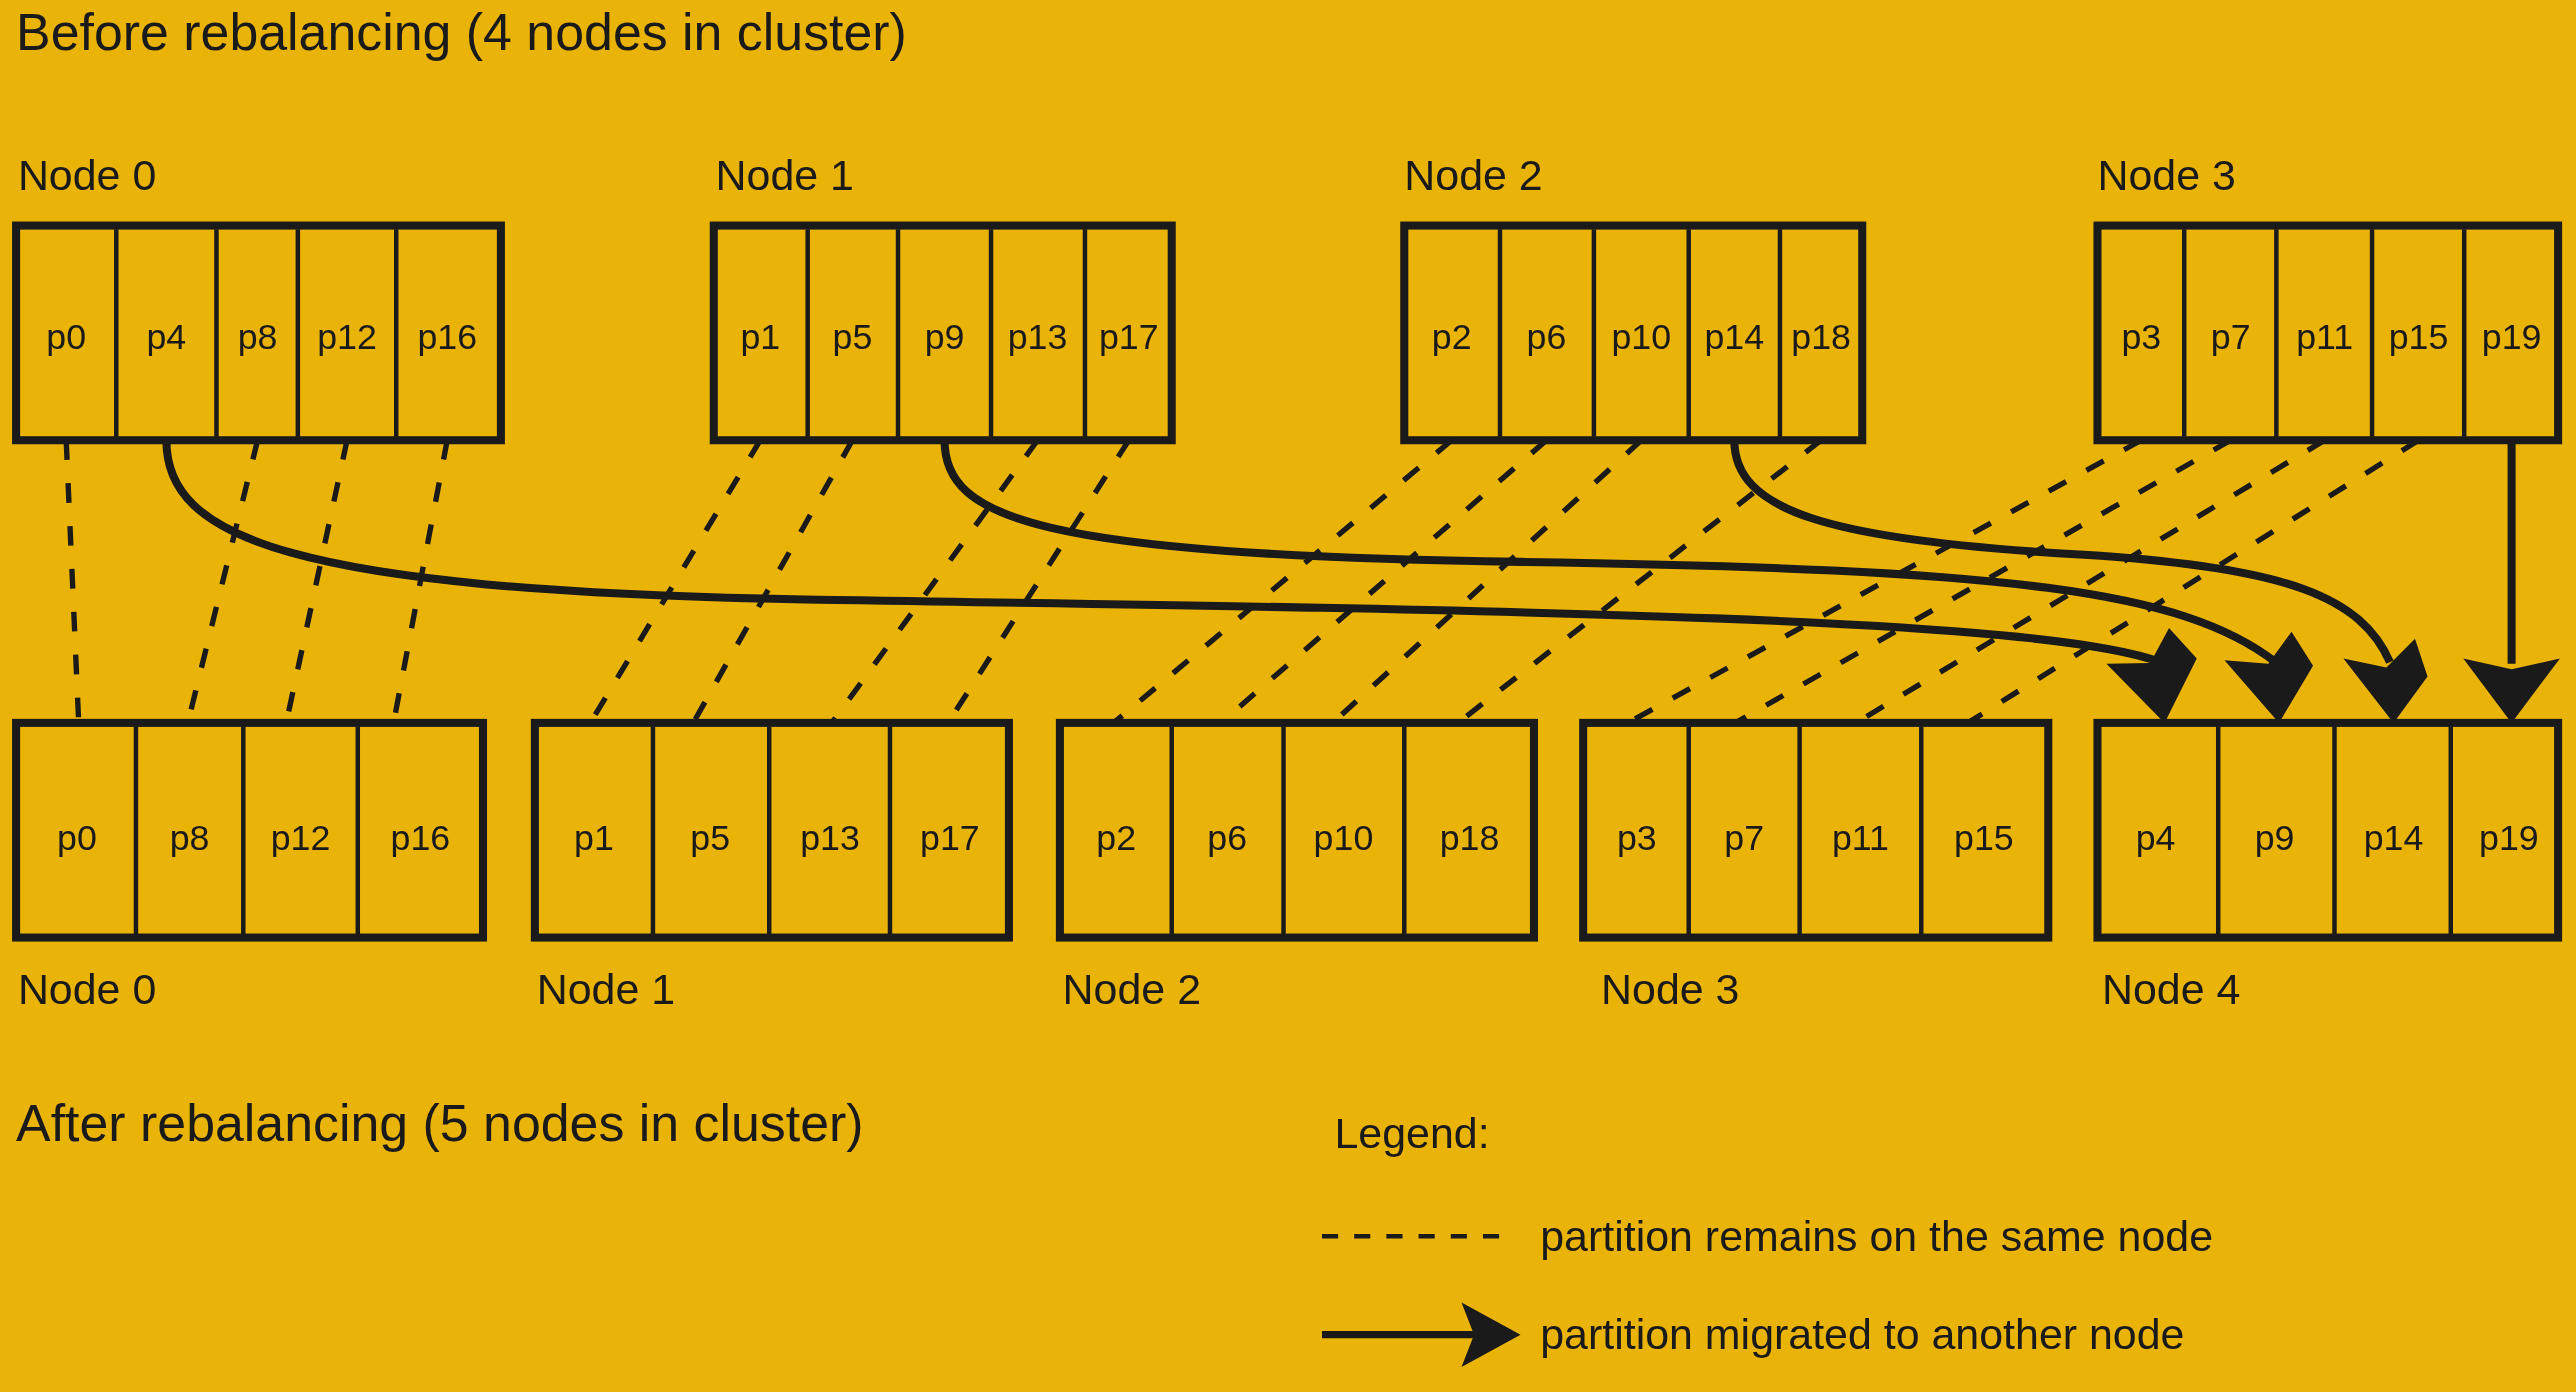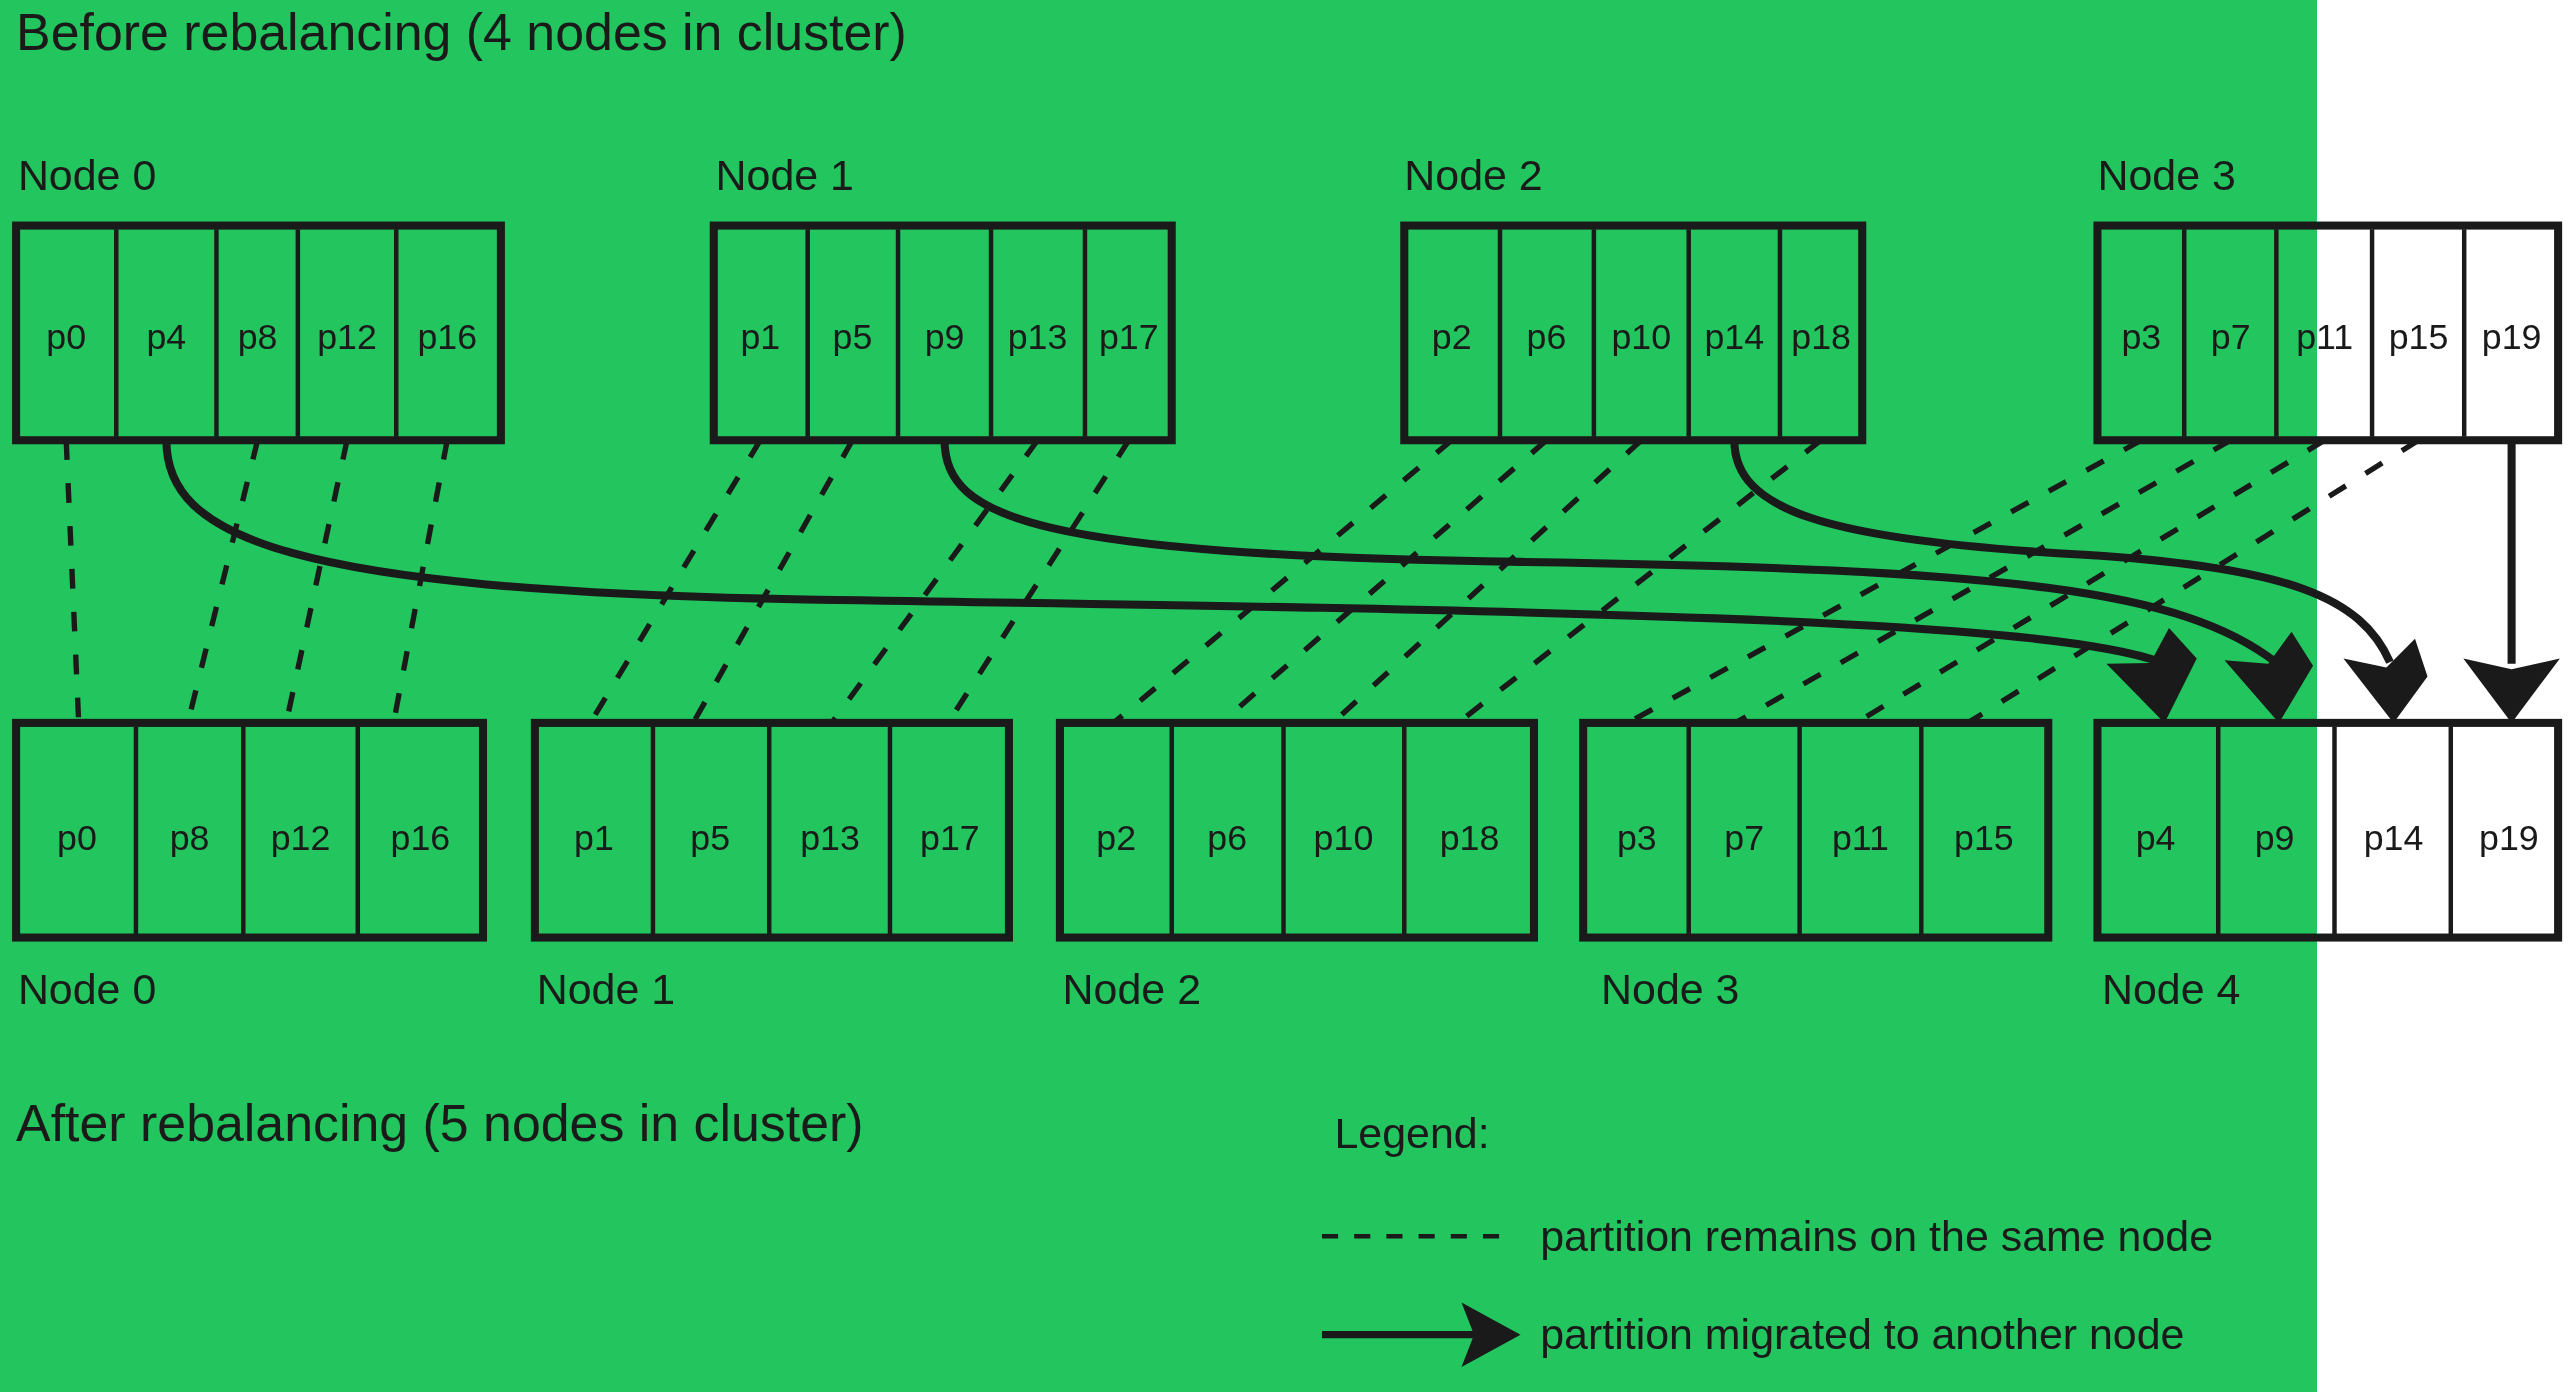--- a/index.html
+++ b/index.html
@@ -9,23 +9,23 @@
   }
   body {
     width: 2576px;
     height: 1393px;
     font-family: "Liberation Sans", sans-serif;
     color: #1a1a1a;
     overflow: hidden;
   }
   #stage {
     position: relative;
-    width: 2317px;
+    width: 2576px;
     height: 1393px;
-    background: #22c55e;
+    background: #eab308;
   }
   svg#diagram {
     position: absolute;
     left: 0;
     top: 0;
     width: 2576px;
     height: 1393px;
     display: block;
   }
   .heading-text {

